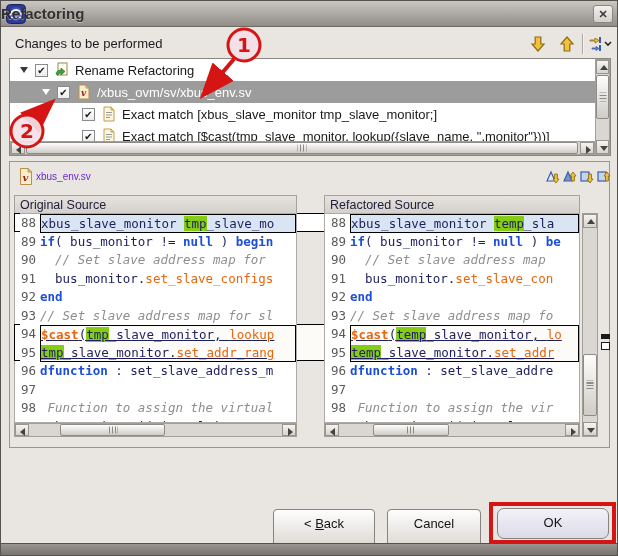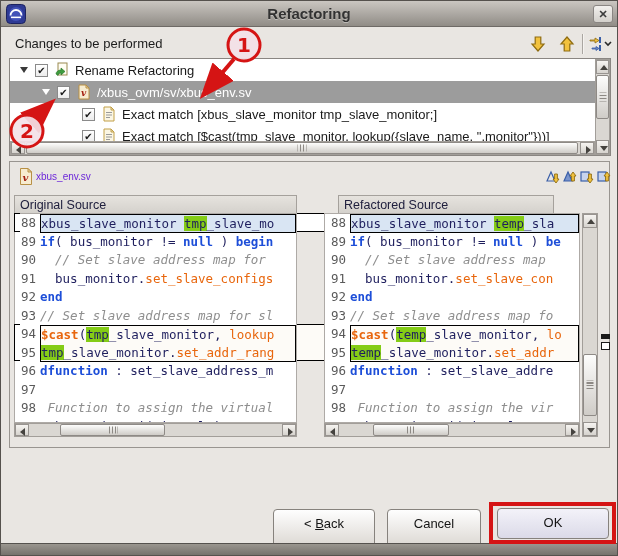--- a/index.html
+++ b/index.html
@@ -5,21 +5,21 @@
   html,body{margin:0;padding:0;background:#555;}
   *{box-sizing:border-box;}
   .window{
     position:relative;width:618px;height:556px;margin:0 auto;
     background:#e9e6e2;border:1px solid #55514d;overflow:hidden;
     font-family:"Liberation Sans",sans-serif;color:#1a1a1a;
   }
   
   .titlebar{position:absolute;left:0;top:0;width:100%;height:26px;
     background:linear-gradient(#cac6c1,#908c86);border-bottom:1px solid #6e6a66;}
-  .titlebar .title{position:absolute;left:0;right:0;top:4px;text-align:center;
+  .titlebar .title{position:absolute;left:0;right:0;top:4px;
     font-weight:bold;font-size:15px;color:#323232;text-shadow:0 1px 0 rgba(255,255,255,.35);}
   .app-icon{position:absolute;left:5px;top:3px;width:20px;height:20px;}
   .close-btn{position:absolute;right:4px;top:4px;width:20px;height:18px;
     background:linear-gradient(#f2f0ed,#d3d0cb);border:1px solid #8a8683;border-radius:3px;
     font-size:11px;line-height:16px;text-align:center;color:#3c3c3c;font-weight:bold;}
   
   .changes-label{position:absolute;left:14px;top:35px;font-size:13px;color:#1c1c1c;}
   .tb-icon{position:absolute;top:33px;width:20px;height:20px;}
   .tb-sep{position:absolute;left:581px;top:33px;height:20px;width:0;
     border-left:1px solid #aaa6a1;border-right:1px solid #f5f3f0;}
@@ -57,38 +57,38 @@
   .file-name{position:absolute;left:26px;top:9px;font-size:10px;color:#6d28d9;}
   .nav-icon{position:absolute;top:6px;width:16px;height:17px;}
   .col-head{position:absolute;top:33px;height:19px;background:linear-gradient(#e6e3de,#d4d1cc);
     border:1px solid #a5a19c;font-size:12.5px;color:#20203e;padding:2px 0 0 5px;}
   .pane{position:absolute;top:51px;height:210px;background:#fff;border:1px solid #aeaaa6;overflow:hidden;}
   .code-line{display:flex;height:18.5px;line-height:18.5px;
     font-family:"DejaVu Sans Mono",monospace;font-size:12.5px;white-space:pre;}
   .lnum{width:25px;min-width:25px;text-align:right;padding-right:4px;color:#5a5a5a;}
   .lbody{flex:1;overflow:hidden;color:#1f1f5e;}
   .diff-blue .lbody{background:#d9e5f3;border:1px solid #000;}
-  .diff-white .lbody{background:#fdfbf7;border-left:1px solid #000;border-right:1px solid #000;}
+  .diff-white .lbody{background:#fdfbf7;border-left:1px solid #000;border-right:1px solid #000;text-decoration:underline;}
   .diff-top .lbody{border-top:1px solid #000;}
   .diff-bottom .lbody{border-bottom:1px solid #000;}
   .seg-pl{color:#1f1f5e;}
   .seg-kw{color:#1d4ed8;font-weight:bold;}
   .seg-cm{color:#8e8e8e;font-style:italic;}
   .seg-fn{color:#e8660d;}
   .seg-fnb{color:#e8660d;font-weight:bold;}
   .seg-tok{color:#1f1f5e;background:#84cc16;}
   .band{position:absolute;left:287px;width:27px;border-top:1px solid #000;border-bottom:1px solid #000;}
   .btab{position:absolute;left:4px;width:6px;background:#fff;border:1px solid #000;border-right:none;}
   .mark1{position:absolute;left:591px;top:172px;width:9px;height:5px;background:#1a1a1a;}
   .mark2{position:absolute;left:591px;top:180px;width:9px;height:8px;background:#fff;border:1px solid #1a1a1a;}
   
   .btn{position:absolute;height:38px;border:1px solid #86827d;border-radius:4px;
     background:linear-gradient(#fefefe,#dcd8d3);font-size:13px;color:#141414;
     text-align:center;line-height:28px;}
-  .btn.ok{background:linear-gradient(#f3f2f9,#dbdae8);}
+  .btn.ok{background:linear-gradient(#f3f2f9,#dbdae8);border-radius:7px;}
   
   .bottom-strip{position:absolute;left:0;top:542px;width:100%;height:14px;
     background:linear-gradient(#9a968f,#6f6b66);border-top:1px solid #55524e;}
   
   .overlay{position:absolute;left:0;top:0;width:618px;height:556px;pointer-events:none;}
 </style>
 </head>
 <body>
 
 <div class="window">
@@ -214,21 +214,21 @@
     <svg class="nav-icon" style="left:569px" viewBox="0 0 16 17">
       <rect x="2" y="4" width="8" height="9" fill="#c8d4ec" stroke="#3a5fa8" stroke-width="1.2"></rect>
       <path d="M11 15 L8 11 H9.6 V6 H12.4 V11 H14 Z" fill="#f2c23e" stroke="#8f6c10" stroke-width="0.9"></path>
     </svg>
     <svg class="nav-icon" style="left:586px" viewBox="0 0 16 17">
       <rect x="2" y="4" width="8" height="9" fill="#c8d4ec" stroke="#3a5fa8" stroke-width="1.2"></rect>
       <path d="M11 4 L14 8 H12.4 V13 H9.6 V8 H8 Z" fill="#f2c23e" stroke="#8f6c10" stroke-width="0.9"></path>
     </svg>
 
     <div class="col-head" style="left:4px;width:283px">Original Source</div>
-    <div class="col-head" style="left:328px;width:216px">Refactored Source</div>
+    <div class="col-head" style="left:314px;width:256px">Refactored Source</div>
 
     <div class="pane" style="left:4px;width:283px" id="left-pane">
         <div class="code-line diff-blue diff-top diff-bottom"><span class="lnum">88</span><span class="lbody"><span class="seg-pl">xbus_slave_monitor </span><span class="seg-tok">tmp</span><span class="seg-pl">_slave_mo</span></span></div>
         <div class="code-line"><span class="lnum">89</span><span class="lbody"><span class="seg-kw">if</span><span class="seg-pl">( bus_monitor != </span><span class="seg-kw">null</span><span class="seg-pl"> ) </span><span class="seg-kw">begin</span></span></div>
         <div class="code-line"><span class="lnum">90</span><span class="lbody"><span class="seg-cm">  // Set slave address map for </span></span></div>
         <div class="code-line"><span class="lnum">91</span><span class="lbody"><span class="seg-pl">  bus_monitor.</span><span class="seg-fn">set_slave_configs</span></span></div>
         <div class="code-line"><span class="lnum">92</span><span class="lbody"><span class="seg-kw">end</span></span></div>
         <div class="code-line"><span class="lnum">93</span><span class="lbody"><span class="seg-cm">// Set slave address map for sl</span></span></div>
         <div class="code-line diff-white diff-top"><span class="lnum">94</span><span class="lbody"><span class="seg-fnb">$cast</span><span class="seg-pl">(</span><span class="seg-tok">tmp</span><span class="seg-pl">_slave_monitor, </span><span class="seg-fn">lookup</span></span></div>
         <div class="code-line diff-white diff-bottom"><span class="lnum">95</span><span class="lbody"><span class="seg-tok">tmp</span><span class="seg-pl">_slave_monitor.</span><span class="seg-fn">set_addr_rang</span></span></div>

